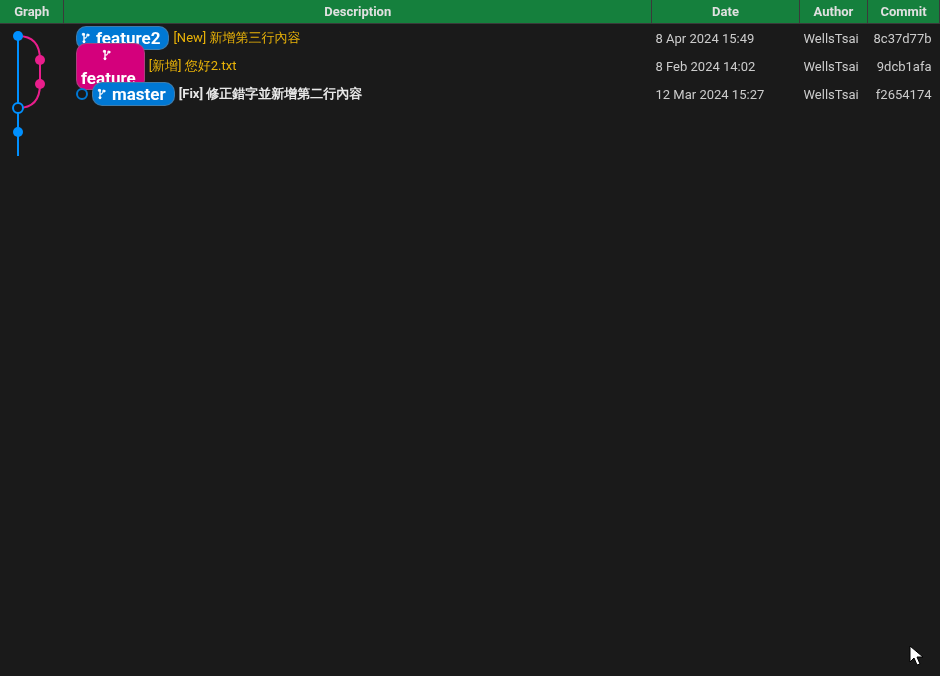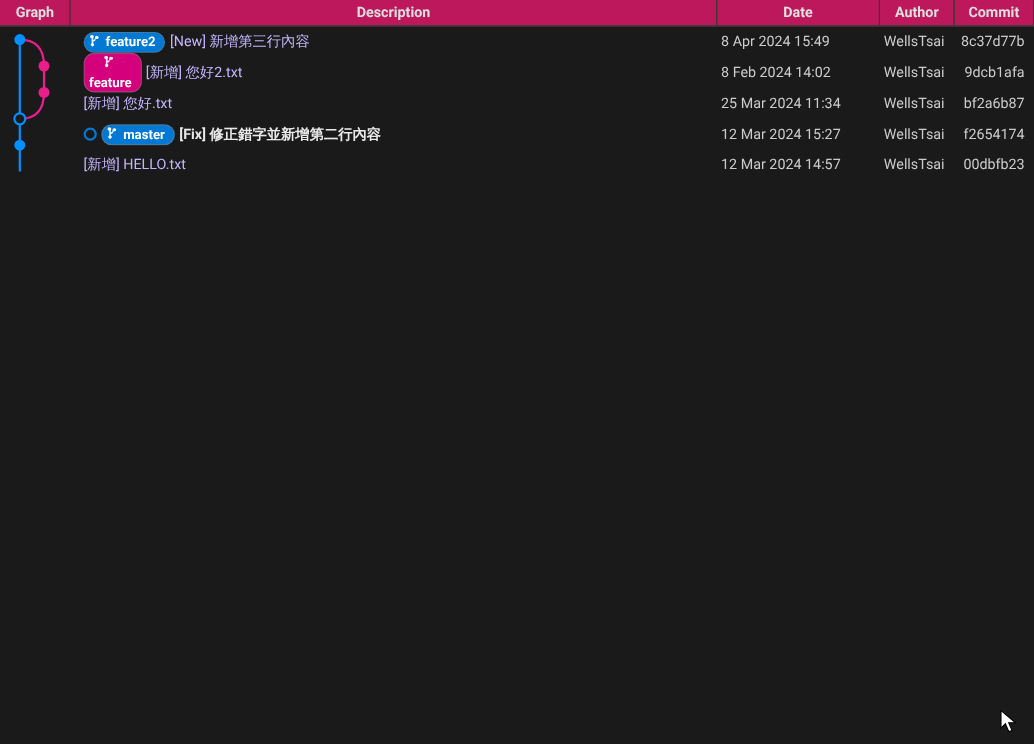--- a/index.html
+++ b/index.html
@@ -15,21 +15,21 @@
       width: 940px;
       height: 676px;
       overflow: hidden;
       position: relative;
     }
     .table {
       width: 100%;
       border-collapse: collapse;
     }
     .header-row {
-      background: #be185d;
+      background: #15803d;
       border-bottom: 1px solid #3a3a3a;
     }
     .header-cell {
       padding: 4px 8px;
       font-weight: bold;
       color: #e0e0e0;
       border-right: 1px solid #3a3a3a;
       text-align: center;
       font-size: 13px;
     }
@@ -52,21 +52,21 @@
       align-items: center;
       gap: 4px;
       padding: 2px 4px;
       height: 24px;
     }
     .branch-tag {
       display: inline-flex;
       align-items: center;
       border-radius: 10px;
       padding: 1px 8px 1px 4px;
-      font-size: 12px;
+      font-size: 17px;
       font-weight: bold;
       color: #ffffff;
       gap: 3px;
       border: 1px solid rgba(128,128,128,0.5);
     }
     .branch-tag-blue { background: #0078d4; }
     .branch-tag-pink { background: #d4007c; flex-direction: column; }
     .branch-icon {
       width: 12px;
       height: 12px;
@@ -74,21 +74,21 @@
     }
     .head-marker {
       width: 12px;
       height: 12px;
       border: 2px solid #0078d4;
       border-radius: 50%;
       display: inline-block;
       flex-shrink: 0;
     }
     .commit-msg {
-      color: #c4b5fd;
+      color: #eab308;
     }
     .commit-msg-bold {
       color: #e8e8e8;
       font-weight: bold;
     }
     .graph-container {
       position: absolute;
       left: 0;
       top: 24px;
       width: 64px;
@@ -158,59 +158,37 @@
           </div>
         </td>
         <td class="body-cell date-cell">8 Feb 2024 14:02</td>
         <td class="body-cell author-cell">WellsTsai</td>
         <td class="body-cell commit-cell">9dcb1afa</td>
       </tr>
       <tr class="body-row">
         <td class="body-cell"></td>
         <td class="body-cell">
           <div class="desc-cell">
-            <span class="commit-msg">[新增] 您好.txt</span>
-          </div>
-        </td>
-        <td class="body-cell date-cell">25 Mar 2024 11:34</td>
-        <td class="body-cell author-cell">WellsTsai</td>
-        <td class="body-cell commit-cell">bf2a6b87</td>
-      </tr>
-      <tr class="body-row">
-        <td class="body-cell"></td>
-        <td class="body-cell">
-          <div class="desc-cell">
             <span class="head-marker"></span>
             <span class="branch-tag branch-tag-blue">
               <span><svg class="branch-icon" viewBox="0 0 16 16">
                   <path fill="#ffffff" d="M5 3a2 2 0 1 0-2 2v6a2 2 0 1 0 2 0V9c1 0 3-.5 3-3h1a2 2 0 1 0-2-2v1c0 1.5-1 2-2 2V5a2 2 0 0 0 0-2z" opacity="0.9"></path>
                   <circle cx="4" cy="3" r="1.5" fill="#ffffff"></circle>
                   <circle cx="4" cy="13" r="1.5" fill="#ffffff"></circle>
                   <circle cx="10" cy="4" r="1.5" fill="#ffffff"></circle>
                 </svg></span>
               <span>master</span>
             </span>
             <span class="commit-msg-bold">[Fix] 修正錯字並新增第二行內容</span>
           </div>
         </td>
         <td class="body-cell date-cell">12 Mar 2024 15:27</td>
         <td class="body-cell author-cell">WellsTsai</td>
         <td class="body-cell commit-cell">f2654174</td>
       </tr>
-      <tr class="body-row">
-        <td class="body-cell"></td>
-        <td class="body-cell">
-          <div class="desc-cell">
-            <span class="commit-msg">[新增] HELLO.txt</span>
-          </div>
-        </td>
-        <td class="body-cell date-cell">12 Mar 2024 14:57</td>
-        <td class="body-cell author-cell">WellsTsai</td>
-        <td class="body-cell commit-cell">00dbfb23</td>
-      </tr>
     </tbody>
 </table>
 
 <svg class="graph-container" viewBox="0 0 64 140">
   <line x1="18" y1="12" x2="18" y2="132" stroke="#0090ff" stroke-width="2"></line>
   <path d="M 18 12 Q 40 12 40 36" stroke="#e91e8c" stroke-width="2" fill="none"></path>
   <line x1="40" y1="36" x2="40" y2="60" stroke="#e91e8c" stroke-width="2"></line>
   <path d="M 40 60 Q 40 84 18 84" stroke="#e91e8c" stroke-width="2" fill="none"></path>
   <circle cx="18" cy="12" r="5" fill="#0090ff"></circle>
   <circle cx="40" cy="36" r="5" fill="#e91e8c"></circle>

